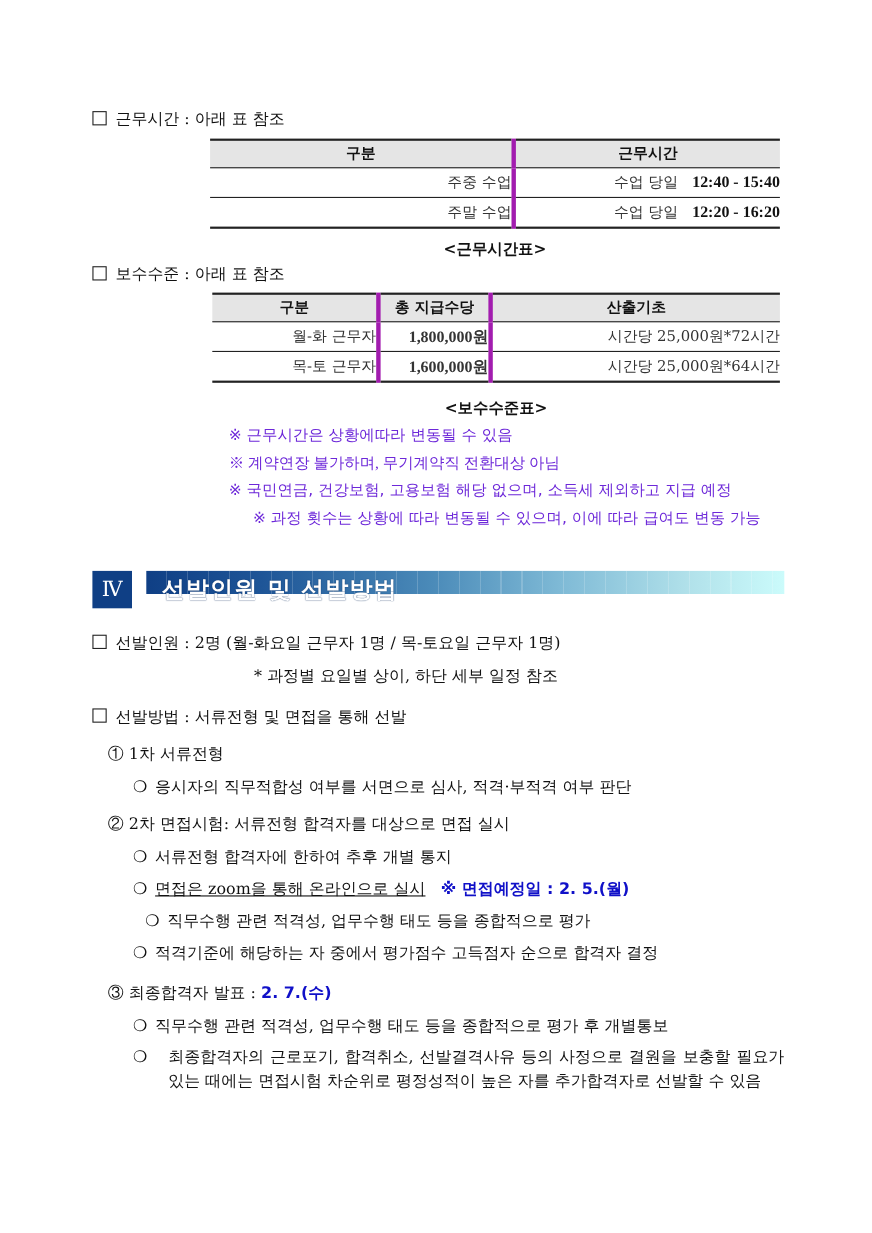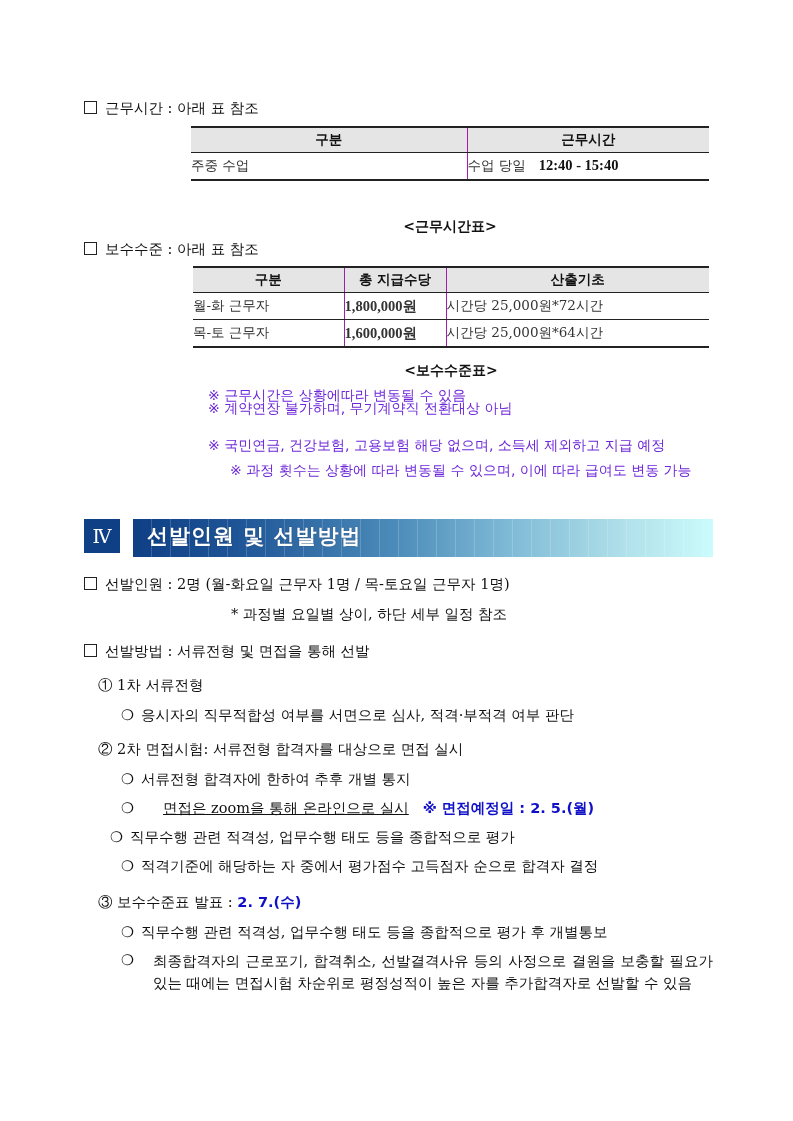--- a/index.html
+++ b/index.html
@@ -18,53 +18,53 @@
     position: absolute; border-collapse: collapse;
     font-size: 13.5px;
   }
   table.doc th {
     background: #e5e5e5; font-weight: bold;
     font-family: "DejaVu Sans", "Liberation Sans", sans-serif;
     font-size: 13.5px; height: 24px; padding: 0;
     border-top: 2px solid #222; border-bottom: 1px solid #222;
   }
   table.doc td {
-    text-align: left; height: 26px; padding: 0;
+    text-align: right; height: 26px; padding: 0;
     border-bottom: 1px solid #222; color: #333;
   }
   table.doc tr:last-child td { border-bottom: 2px solid #222; }
-  table.doc th + th, table.doc td + td { border-left: 1px solid #a21caf; }
+  table.doc th + th, table.doc td + td { border-left: 4px solid #a21caf; }
   .bold { font-weight: bold; color: #111; font-family: "Liberation Serif", serif; font-size: 14.5px; margin-top: 32px; }
   .caption {
     font-family: "DejaVu Sans", "Liberation Sans", sans-serif; font-weight: bold;
     font-size: 14px; text-align: center;
   }
   .note { font-family: "DejaVu Sans", "Liberation Sans", sans-serif; font-size: 14px; color: #6d28d9; text-align: right; }
   .section-num {
     position: absolute; left: 84px; top: 519px; width: 36px; height: 34px;
     background: #0f3f85; color: #fff; text-align: center; line-height: 34px;
     font-family: "DejaVu Serif", serif; font-size: 19px;
   }
   .section-bar {
-    position: absolute; left: 133px; top: 519px; width: 580px; height: 38px;
+    position: absolute; left: 133px; top: 519px; width: 580px; height: 21px;
     background: linear-gradient(90deg, #0f3f85 0%, #1e5597 18%, #4b8bb9 45%, #7fbad6 65%, #b1e1ea 85%, #cbfbfb 100%);
   }
   .section-bar .stripes {
     position: absolute; inset: 0;
     background: repeating-linear-gradient(90deg, rgba(255,255,255,0) 0px, rgba(255,255,255,0) 18px, rgba(255,255,255,0.18) 18px, rgba(255,255,255,0.18) 19px);
   }
   .section-title {
     position: absolute; left: 14px; top: 0; line-height: 34px; color: #fff;
     font-family: "DejaVu Sans", "Liberation Sans", sans-serif; font-weight: bold;
     font-size: 21px; letter-spacing: 1px;
     text-shadow: 0 0 1px #0a2a5a;
   }
   .bullet { display: inline-block; width: 20px; }
   .blue-bold { color: #1010c8; font-weight: bold; font-family: "DejaVu Sans", "Liberation Sans", sans-serif; }
-  .underline { text-decoration: underline; margin-left: 22px; }
+  .underline { text-decoration: underline; }
   .para { position: absolute; left: 153px; width: 560px; line-height: 22px; text-align: justify; }
 </style>
 </head>
 <body>
 
 <div class="abs" style="left:84px; top:99px;">
   <span class="box"></span><span>근무시간 : 아래 표 참조</span>
 </div>
 
 <table class="doc" style="left:191px; top:126px; width:518px;">
@@ -73,20 +73,24 @@
       <col style="width:242px">
     </colgroup>
   <tbody>
       <tr>
     <th>구분</th>
     <th>근무시간</th>
   </tr>
   <tr>
     <td>주중 수업</td>
     <td><span>수업 당일</span>&nbsp;&nbsp;&nbsp;<span class="bold">12:40 - 15:40</span></td>
+  </tr>
+  <tr>
+    <td>주말 수업</td>
+    <td><span>수업 당일</span>&nbsp;&nbsp;&nbsp;<span class="bold">12:20 - 16:20</span></td>
   </tr>
 </tbody>
   </table>
 
 <div class="abs caption" style="left:191px; top:218px; width:518px;">&lt;근무시간표&gt;</div>
 
 <div class="abs" style="left:84px; top:240px;">
   <span class="box"></span><span>보수수준 : 아래 표 참조</span>
 </div>
 
@@ -111,21 +115,21 @@
     <td>목-토 근무자</td>
     <td class="bold">1,600,000원</td>
     <td>시간당 25,000원*64시간</td>
   </tr>
 </tbody>
   </table>
 
 <div class="abs caption" style="left:193px; top:362px; width:516px;">&lt;보수수준표&gt;</div>
 
 <div class="abs note" style="left:208px; top:387px;">※  근무시간은 상황에따라 변동될 수 있음</div>
-<div class="abs note" style="left:208px; top:400px;">※  계약연장 불가하며, 무기계약직 전환대상 아님</div>
+<div class="abs note" style="left:208px; top:412px;font-family:Liberation Serif, serif;">※  계약연장 불가하며, 무기계약직 전환대상 아님</div>
 <div class="abs note" style="left:208px; top:437px;">※  국민연금, 건강보험, 고용보험 해당 없으며, 소득세 제외하고 지급 예정</div>
 <div class="abs note" style="left:208px; top:462px;margin-left:22px;">※  과정 횟수는 상황에 따라 변동될 수 있으며, 이에 따라 급여도 변동 가능</div>
 
 <div class="section-num">Ⅳ</div>
 <div class="section-bar">
   <div class="stripes"></div>
   <div class="section-title">선발인원 및 선발방법</div>
 </div>
 
 <div class="abs" style="left:84px; top:575px;">
@@ -146,29 +150,29 @@
 
 <div class="abs" style="left:98px; top:740px;">
   <span>②</span> <span>2차 면접시험: 서류전형 합격자를 대상으로 면접 실시</span>
 </div>
 <div class="abs" style="left:121px; top:770px;">
   <span class="bullet">❍</span><span>서류전형 합격자에 한하여 추후 개별 통지</span>
 </div>
 <div class="abs" style="left:121px; top:799px;">
   <span class="bullet">❍</span><span class="underline">면접은 zoom을 통해 온라인으로 실시</span>&nbsp;&nbsp;&nbsp;<span class="blue-bold">※ 면접예정일 : 2. 5.(월)</span>
 </div>
-<div class="abs" style="left:110px; top:828px;">
+<div class="abs" style="left:132px; top:828px;">
   <span class="bullet">❍</span><span>직무수행 관련 적격성, 업무수행 태도 등을 종합적으로 평가</span>
 </div>
 <div class="abs" style="left:121px; top:857px;">
   <span class="bullet">❍</span><span>적격기준에 해당하는 자 중에서 평가점수 고득점자 순으로 합격자 결정</span>
 </div>
 
 <div class="abs" style="left:98px; top:893px;">
-  <span>③</span> <span>보수수준표 발표 : </span><span class="blue-bold">2. 7.(수)</span>
+  <span>③</span> <span>최종합격자 발표 : </span><span class="blue-bold">2. 7.(수)</span>
 </div>
 <div class="abs" style="left:121px; top:923px;">
   <span class="bullet">❍</span><span>직무수행 관련 적격성, 업무수행 태도 등을 종합적으로 평가 후 개별통보</span>
 </div>
 <div class="abs" style="left:121px; top:952px;">
   <span class="bullet">❍</span>
 </div>
 <div class="para" style="top:950px; white-space: normal;">최종합격자의 근로포기, 합격취소, 선발결격사유 등의 사정으로 결원을 보충할 필요가 있는 때에는 면접시험 차순위로 평정성적이 높은 자를 추가합격자로 선발할 수 있음</div>
 
 </body></html>

